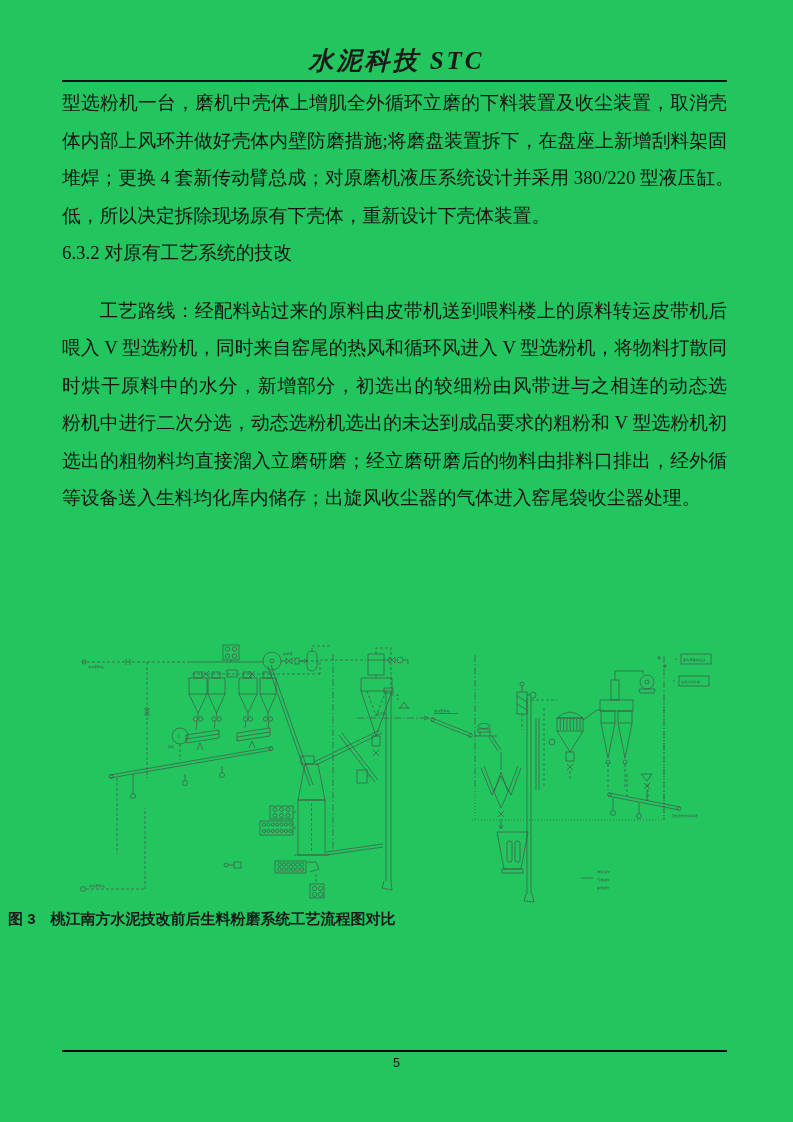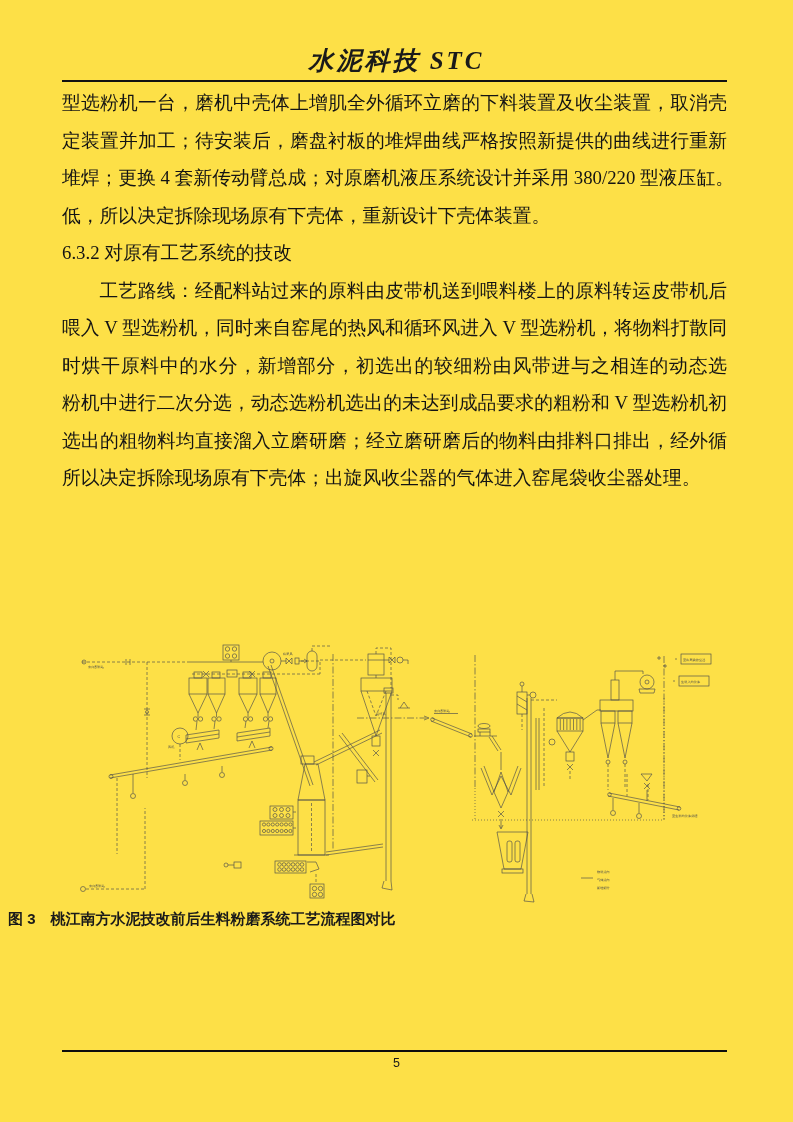--- a/index.html
+++ b/index.html
@@ -1,19 +1,19 @@
 <!DOCTYPE html>
 <html><head>
 <meta charset="utf-8">
 <style>
   html,body{margin:0;padding:0;background:#e8e8e8;}
   .page{
     position:relative;
     width:793px;height:1122px;
-    background:#fde047;
+    background:#22c55e;
     font-family:"Liberation Serif","DejaVu Serif",serif;
     color:#141414;
     overflow:hidden;
     margin:0 auto;
   }
   .journal-title{
     position:absolute;left:0;top:44px;width:793px;
     text-align:center;
     font-size:25px;font-style:italic;font-weight:700;
     letter-spacing:3px;
@@ -25,21 +25,21 @@
   }
   .body-text{
     position:absolute;left:62px;top:84px;width:665px;
     font-size:18.8px;line-height:37.5px;
   }
   .line{
     height:37.5px;overflow:hidden;white-space:nowrap;
     text-align:justify;text-align-last:justify;font-family:Liberation Serif, serif;
   }
   .line.no-just{text-align:center;text-align-last:left;}
-  .line.indent{text-indent:2em;}
+  .line.indent{text-indent:2em;margin-top:20px;}
   .line.heading{text-align:left;text-align-last:left;}
   .figure{
     position:absolute;left:80px;top:638px;width:660px;height:272px;
   }
   .figure svg{display:block;width:660px;height:272px;}
   .fig-caption{
     position:absolute;left:8px;top:910px;width:793px;
     text-align:left;
     font-family:"Liberation Sans","DejaVu Sans",sans-serif;
     font-weight:700;font-size:15px;color:#1a1a1a;
@@ -72,30 +72,30 @@
 <body>
 
 <div class="page">
 
   <div class="journal-title">水泥科技 STC</div>
 
   <div class="head-rule"></div>
 
   <div class="body-text">
     <div class="line">型选粉机一台，磨机中壳体上增肌全外循环立磨的下料装置及收尘装置，取消壳</div>
-    <div class="line">定装置并加工；待安装后，磨盘衬板的堆焊曲线严格按照新提供的曲线进行重新</div>
+    <div class="line">体内部上风环并做好壳体内壁防磨措施;将磨盘装置拆下，在盘座上新增刮料架固</div>
     <div class="line">堆焊；更换 4 套新传动臂总成；对原磨机液压系统设计并采用 380/220 型液压缸。</div>
     <div class="line no-just">低，所以决定拆除现场原有下壳体，重新设计下壳体装置。</div>
     <div class="line heading">6.3.2 对原有工艺系统的技改</div>
     <div class="line indent">工艺路线：经配料站过来的原料由皮带机送到喂料楼上的原料转运皮带机后</div>
     <div class="line">喂入 V 型选粉机，同时来自窑尾的热风和循环风进入 V 型选粉机，将物料打散同</div>
     <div class="line">时烘干原料中的水分，新增部分，初选出的较细粉由风带进与之相连的动态选</div>
     <div class="line">粉机中进行二次分选，动态选粉机选出的未达到成品要求的粗粉和 V 型选粉机初</div>
     <div class="line">选出的粗物料均直接溜入立磨研磨；经立磨研磨后的物料由排料口排出，经外循</div>
-    <div class="line no-just">所以决定拆除现场原有下壳体；出旋风收尘器的气体进入窑尾袋收尘器处理。</div>
+    <div class="line no-just">等设备送入生料均化库内储存；出旋风收尘器的气体进入窑尾袋收尘器处理。</div>
   </div>
 
   <div class="figure">
     <svg viewBox="0 0 660 272" xmlns="http://www.w3.org/2000/svg">
 
       <g class="dg">
 
         <path class="dashed" d="M2,24 H108"></path>
         <circle cx="4" cy="24" r="2"></circle>
         <path d="M46,21 v6 M50,21 v6"></path>

